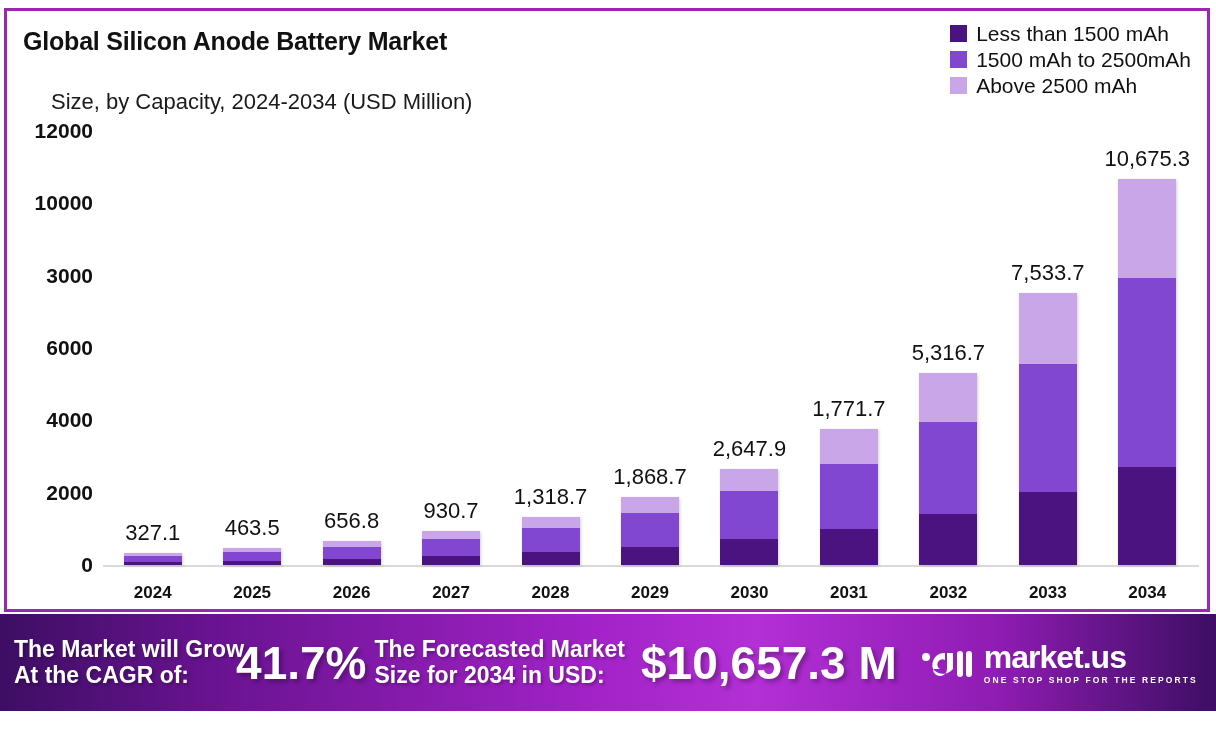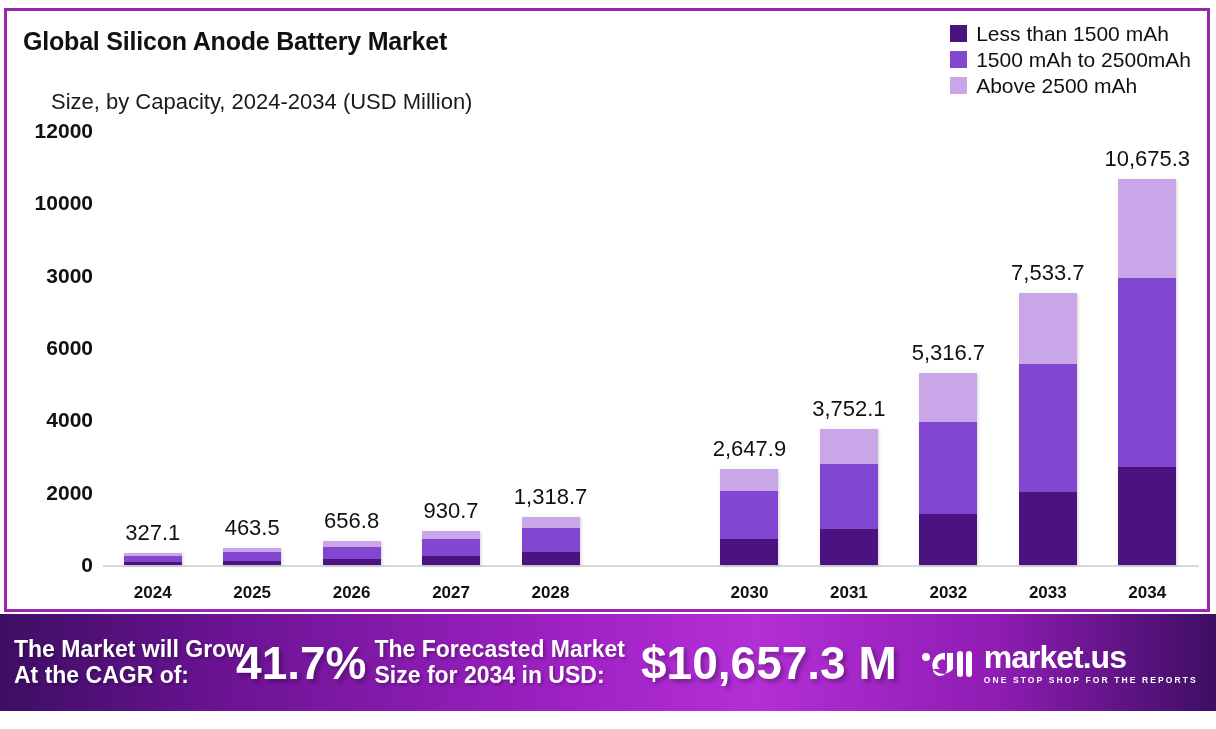--- a/index.html
+++ b/index.html
@@ -191,31 +191,40 @@
           </div>
           <div class="bar-group" style="left: 418.545px; height: 434px;">
             <div class="bar-value" style="bottom: 54.693px;">1,318.7</div>
             <div class="bar-stack">
               <div class="seg" title="Above 2500 mAh" style="height: 10.8862px; background: rgb(201, 166, 232);"></div>
               <div class="seg" title="1500 mAh to 2500mAh" style="height: 24.1485px; background: rgb(130, 71, 208);"></div>
               <div class="seg" title="Less than 1500 mAh" style="height: 12.6583px; background: rgb(75, 19, 128);"></div>
             </div>
             <div class="xtick">2028</div>
           </div>
+          <div class="bar-group" style="left: 518px; height: 434px;">
+            <div class="bar-value" style="bottom: 74.5846px;">1,868.7</div>
+            <div class="bar-stack">
+              <div class="seg" title="Above 2500 mAh" style="height: 15.4793px; background: rgb(201, 166, 232);"></div>
+              <div class="seg" title="1500 mAh to 2500mAh" style="height: 34.022px; background: rgb(130, 71, 208);"></div>
+              <div class="seg" title="Less than 1500 mAh" style="height: 18.0833px; background: rgb(75, 19, 128);"></div>
+            </div>
+            <div class="xtick">2029</div>
+          </div>
           <div class="bar-group" style="left: 617.455px; height: 434px;">
             <div class="bar-value" style="bottom: 102.766px;">2,647.9</div>
             <div class="bar-stack">
               <div class="seg" title="Above 2500 mAh" style="height: 21.266px; background: rgb(201, 166, 232);"></div>
               <div class="seg" title="1500 mAh to 2500mAh" style="height: 48.9661px; background: rgb(130, 71, 208);"></div>
               <div class="seg" title="Less than 1500 mAh" style="height: 25.5337px; background: rgb(75, 19, 128);"></div>
             </div>
             <div class="xtick">2030</div>
           </div>
           <div class="bar-group" style="left: 716.909px; height: 434px;">
-            <div class="bar-value" style="bottom: 142.701px;">3,752.1</div>
+            <div class="bar-value" style="bottom: 142.701px;">1,771.7</div>
             <div class="bar-stack">
               <div class="seg" title="Above 2500 mAh" style="height: 34.9008px; background: rgb(201, 166, 232);"></div>
               <div class="seg" title="1500 mAh to 2500mAh" style="height: 64.5973px; background: rgb(130, 71, 208);"></div>
               <div class="seg" title="Less than 1500 mAh" style="height: 36.2028px; background: rgb(75, 19, 128);"></div>
             </div>
             <div class="xtick">2031</div>
           </div>
           <div class="bar-group" style="left: 816.364px; height: 434px;">
             <div class="bar-value" style="bottom: 199.287px;">5,316.7</div>
             <div class="bar-stack">

